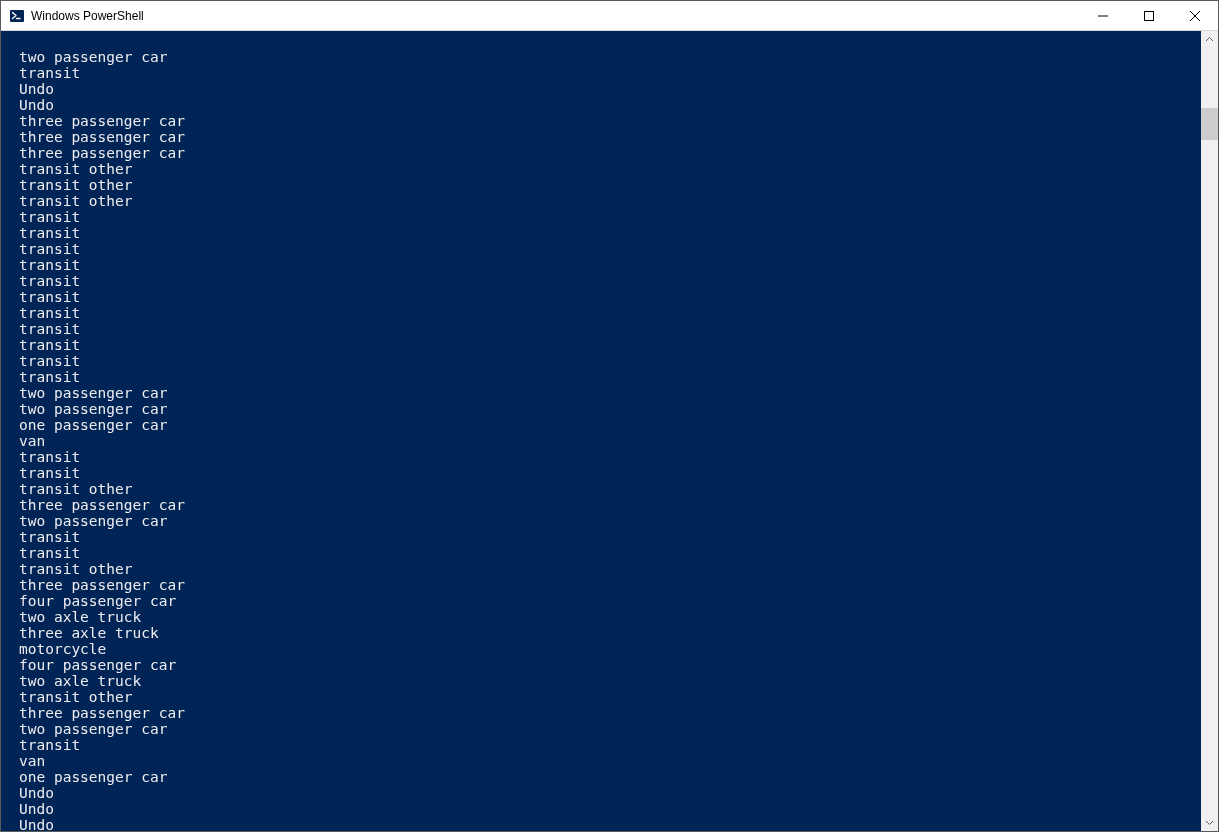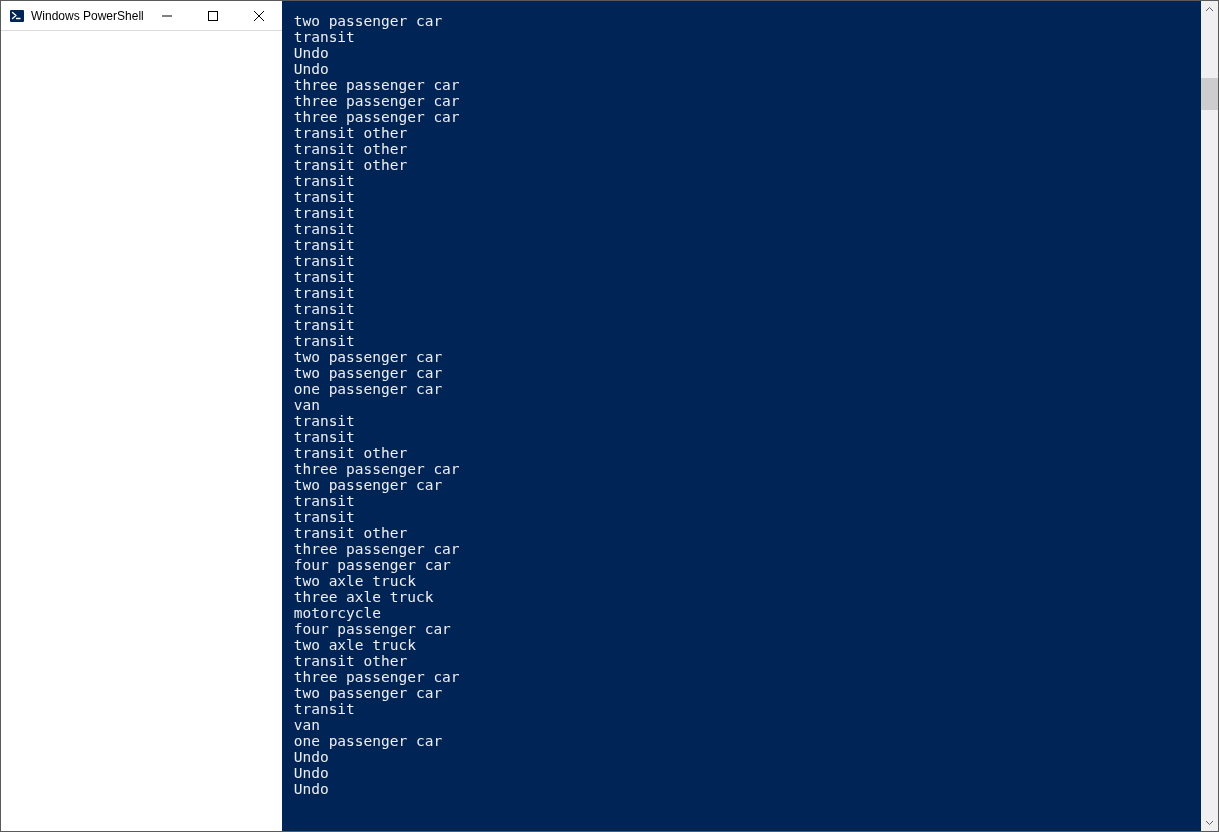--- a/index.html
+++ b/index.html
@@ -14,21 +14,21 @@
       height: 832px;
       overflow: hidden;
       position: relative;
     }
     .window {
       width: 1219px;
       height: 832px;
       background: #ffffff;
       border: 1px solid #5a5a5a;
       display: flex;
-      flex-direction: row;
+      flex-direction: column;
     }
     .titlebar {
       height: 30px;
       background: #ffffff;
       display: flex;
       align-items: center;
       border-bottom: 1px solid #dadada;
       user-select: none;
     }
     .titlebar-icon {
@@ -71,21 +71,21 @@
     }
     .terminal {
       flex: 1;
       background: #012456;
       color: #eeedf0;
       font-family: Consolas, "Lucida Console", monospace;
       font-size: 14.5px;
       line-height: 16px;
       white-space: pre;
       overflow: hidden;
-      padding: 12px;
+      padding: 18px;
     }
     .scrollbar {
       width: 17px;
       background: #f0f0f0;
       position: relative;
     }
     .scrollbar-arrow {
       width: 17px;
       height: 17px;
       background: #f0f0f0;

